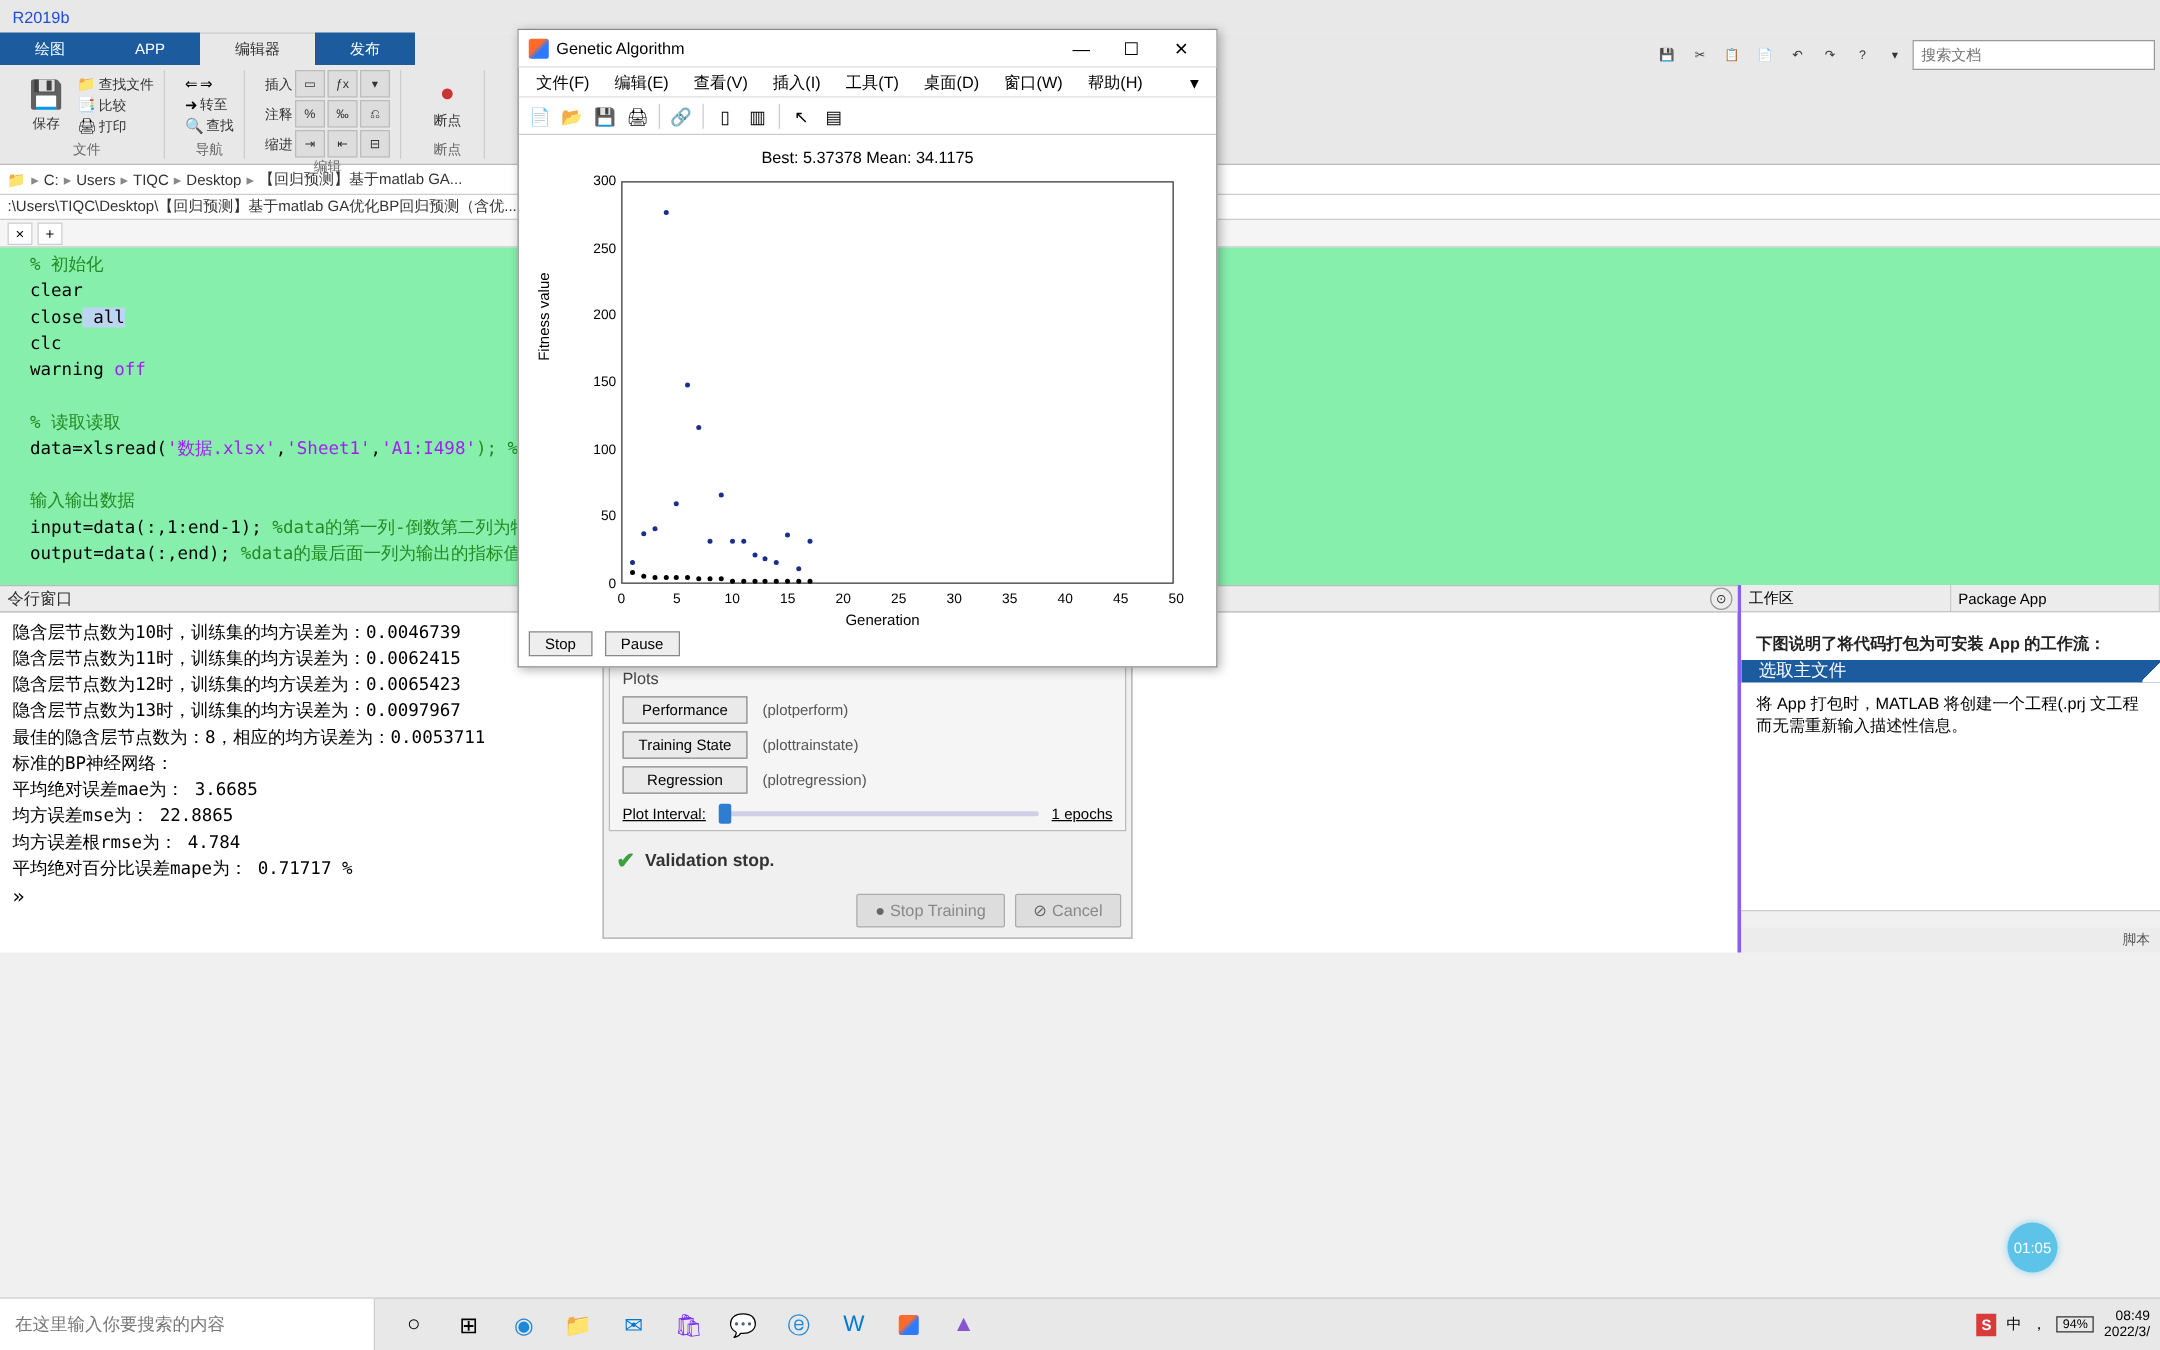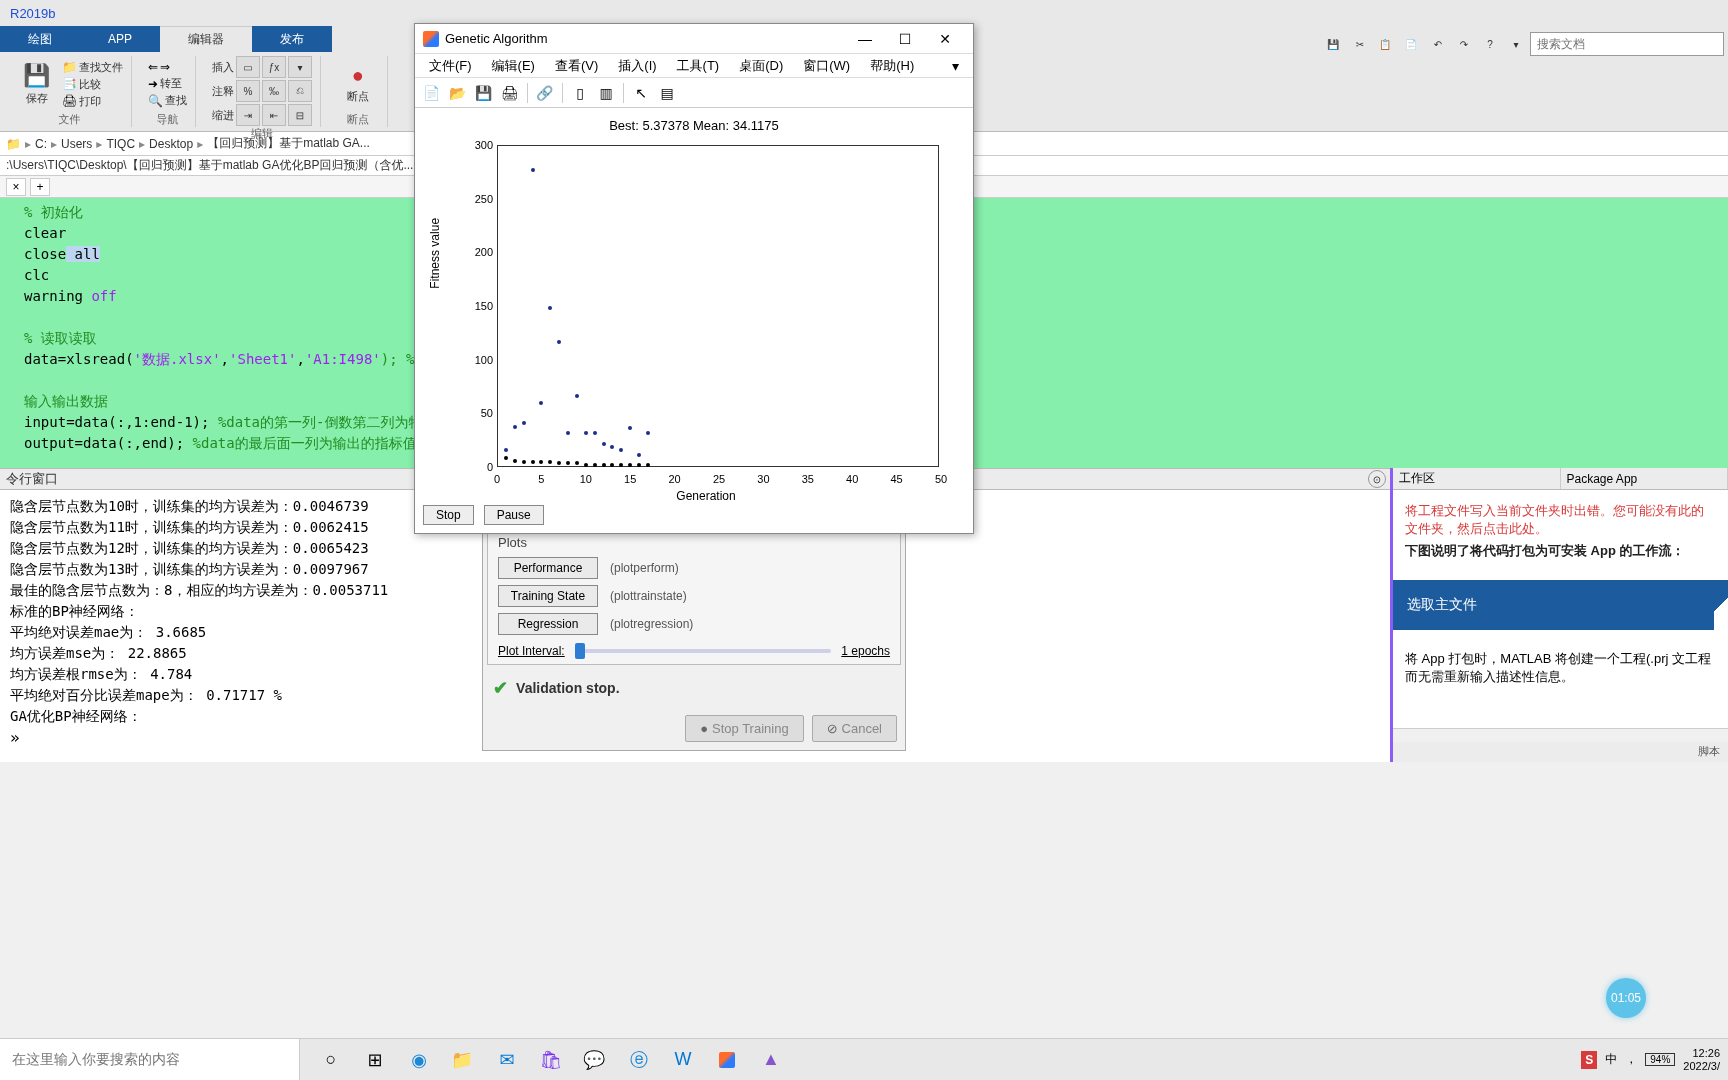--- a/index.html
+++ b/index.html
@@ -46,21 +46,21 @@
     .cmd-window { flex: 1; background: #fff; padding: 6px 10px; font-family: "Microsoft YaHei", monospace; font-size: 14px; line-height: 21px; color: #000; }
     
     .main-layout { display: flex; height: 294px; }
     .cmd-col { flex: 1; display: flex; flex-direction: column; }
     .right-col { width: 338px; border-left: 3px solid #8b5cf6; display: flex; flex-direction: column; }
     .right-header { height: 22px; background: #ececec; border-bottom: 1px solid #bbb; display: flex; }
     .right-header-cell { flex: 1; padding: 0 6px; display: flex; align-items: center; font-size: 12px; border-right: 1px solid #ccc; }
     .right-body { flex: 1; background: #fff; padding: 12px; font-size: 13px; overflow: hidden; }
     .right-body .err { color: #d83b3b; line-height: 18px; }
     .right-body .info { color: #222; font-weight: bold; margin-top: 4px; }
-    .step-banner { background: #1b5b9e; color: #fff; padding: 16px 14px; margin: 20px -12px; font-size: 14px; position: relative; }
+    .step-banner { background: #1b5b9e; color: #fff; padding: 0 14px; margin: 4px -12px; font-size: 14px; position: relative; }
     .step-banner::after { content: ""; position: absolute; right: 0; top: 0; bottom: 0; width: 14px; background: linear-gradient(135deg, transparent 50%, #fff 50%); }
     .right-body .desc { font-size: 13px; margin-top: 8px; line-height: 18px; }
     .right-scroll { height: 14px; background: #f0f0f0; border-top: 1px solid #ccc; }
     .right-footer { height: 20px; background: #ececec; font-size: 11px; color: #555; padding: 2px 8px; text-align: right; }
 
     
     .ga-window { position: absolute; left: 414px; top: 23px; width: 560px; background: #fff; border: 1px solid #888; box-shadow: 2px 2px 8px rgba(0,0,0,0.3); z-index: 100; }
     .ga-titlebar { height: 30px; display: flex; align-items: center; padding: 0 8px; background: #fff; border-bottom: 1px solid #ddd; }
     .ga-title { flex: 1; font-size: 13px; display: flex; align-items: center; gap: 6px; }
     .ga-wincontrols { display: flex; }
@@ -273,31 +273,29 @@
       <div>隐含层节点数为12时，训练集的均方误差为：0.0065423</div>
       <div>隐含层节点数为13时，训练集的均方误差为：0.0097967</div>
       <div>最佳的隐含层节点数为：8，相应的均方误差为：0.0053711</div>
       <div></div>
       <div>标准的BP神经网络：</div>
       <div>平均绝对误差mae为：           3.6685</div>
       <div>均方误差mse为：                22.8865</div>
       <div>均方误差根rmse为：             4.784</div>
       <div>平均绝对百分比误差mape为：   0.71717 %</div>
       <div></div>
-      <div>GA优化BP神经网络：</div>
       <div style="font-size:16px;">»</div>
     </div>
   </div>
   <div class="right-col">
     <div class="right-header">
       <div class="right-header-cell">工作区</div>
       <div class="right-header-cell">Package App</div>
     </div>
     <div class="right-body">
-      <div class="err">将工程文件写入当前文件夹时出错。您可能没有此的文件夹，然后点击此处。</div>
       <div class="info">下图说明了将代码打包为可安装 App 的工作流：</div>
       <div class="step-banner">选取主文件</div>
       <div class="desc">将 App 打包时，MATLAB 将创建一个工程(.prj 文工程而无需重新输入描述性信息。</div>
     </div>
     <div class="right-scroll"></div>
     <div class="right-footer">脚本</div>
   </div>
 </div>
 
 <div class="ga-window">
@@ -460,17 +458,17 @@
         <div class="matlab-logo"></div>
       </div>
     <div class="taskbar-icon" style="color:#8855cc">▲</div>
   </div>
   <div class="taskbar-right">
     <span style="background:#d83b3b;color:#fff;padding:2px 4px;font-weight:bold">S</span>
     <span>中</span>
     <span>，</span>
     <span class="battery">94%</span>
     <div class="clock">
-      <div>12:26</div>
+      <div>08:49</div>
       <div>2022/3/</div>
     </div>
   </div>
 </div>
 
 </body></html>

